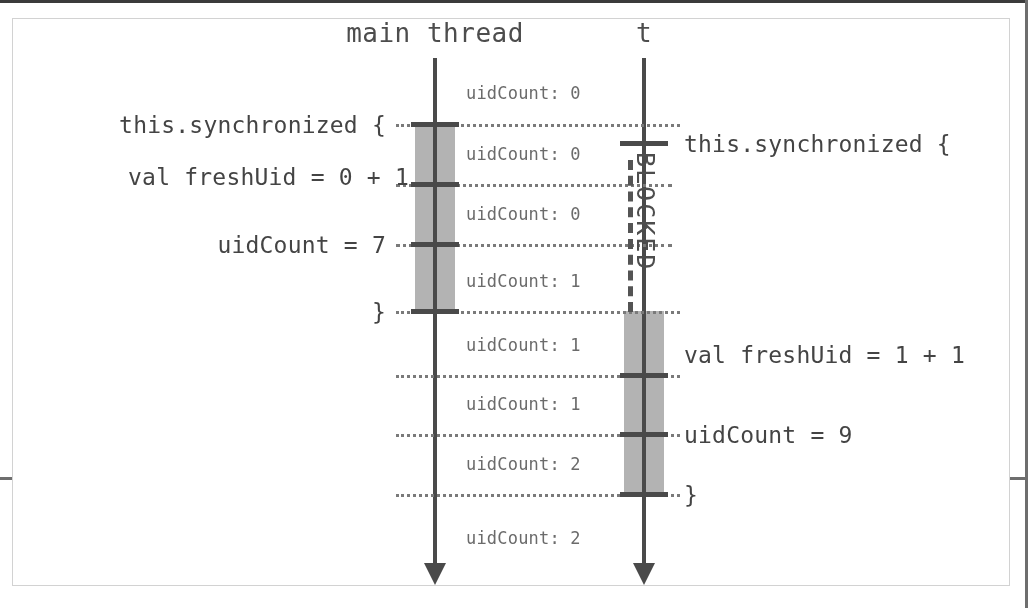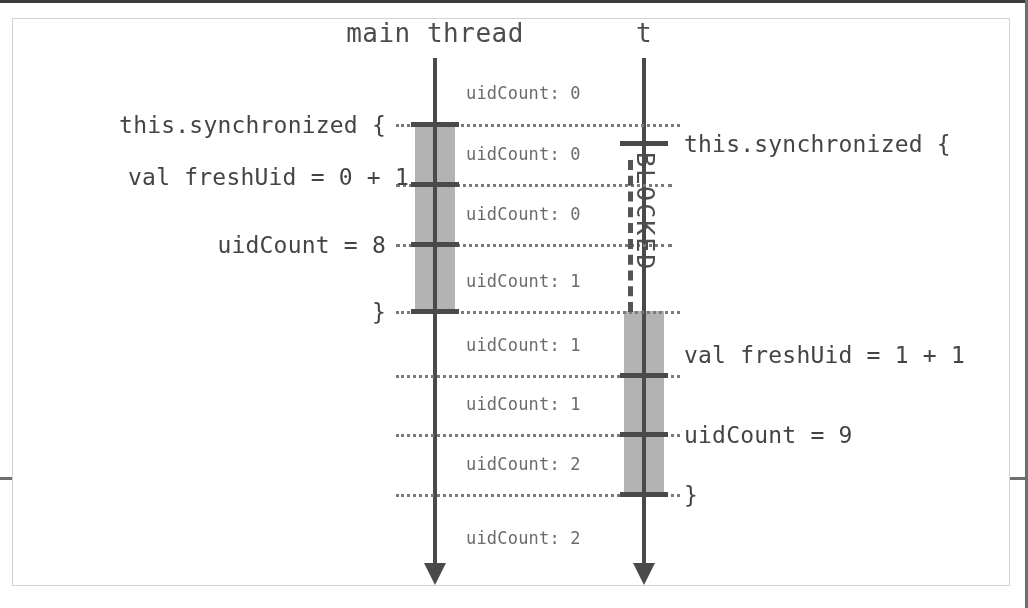--- a/index.html
+++ b/index.html
@@ -179,21 +179,21 @@
   <div class="tick" style="left:644px; top:141px; width:48px;"></div>
   <div class="tick" style="left:644px; top:373px; width:48px;"></div>
   <div class="tick" style="left:644px; top:432px; width:48px;"></div>
   <div class="tick" style="left:644px; top:492px; width:48px;"></div>
 
   <div class="blocked-rule" style="left:628px; top:160px; height:152px;"></div>
   <div class="blocked-text" style="left:660px; top:152px;">BLOCKED</div>
 
   <div class="code-label left" style="left:386px; top:112px;">this.synchronized {</div>
   <div class="code-label left" style="left:386px; top:164px;margin-left:23px;">val freshUid = 0 + 1</div>
-  <div class="code-label left" style="left:386px; top:232px;">uidCount = 8</div>
+  <div class="code-label left" style="left:386px; top:232px;">uidCount = 7</div>
   <div class="code-label left" style="left:386px; top:299px;">}</div>
 
   <div class="code-label right" style="left:684px; top:131px;">this.synchronized {</div>
   <div class="code-label right" style="left:684px; top:342px;">val freshUid = 1 + 1</div>
   <div class="code-label right" style="left:684px; top:422px;">uidCount = 9</div>
   <div class="code-label right" style="left:684px; top:482px;">}</div>
 
   <div class="state-label" style="left:466px; top:83px;">uidCount: 0</div>
   <div class="state-label" style="left:466px; top:144px;">uidCount: 0</div>
   <div class="state-label" style="left:466px; top:204px;">uidCount: 0</div>

